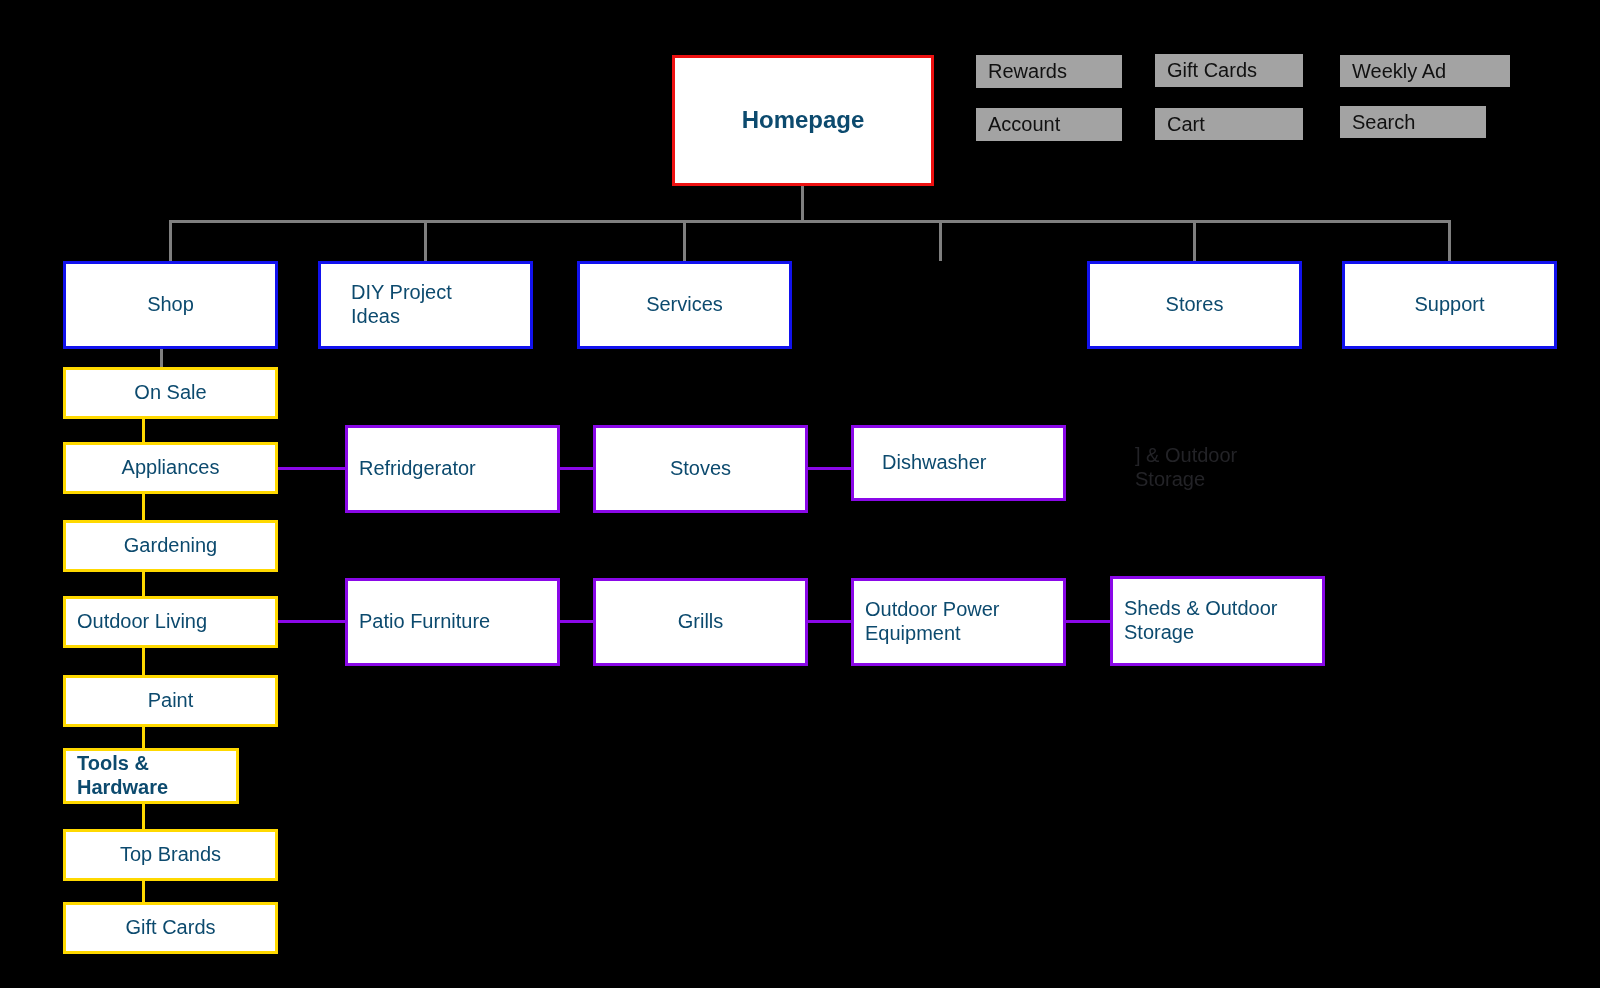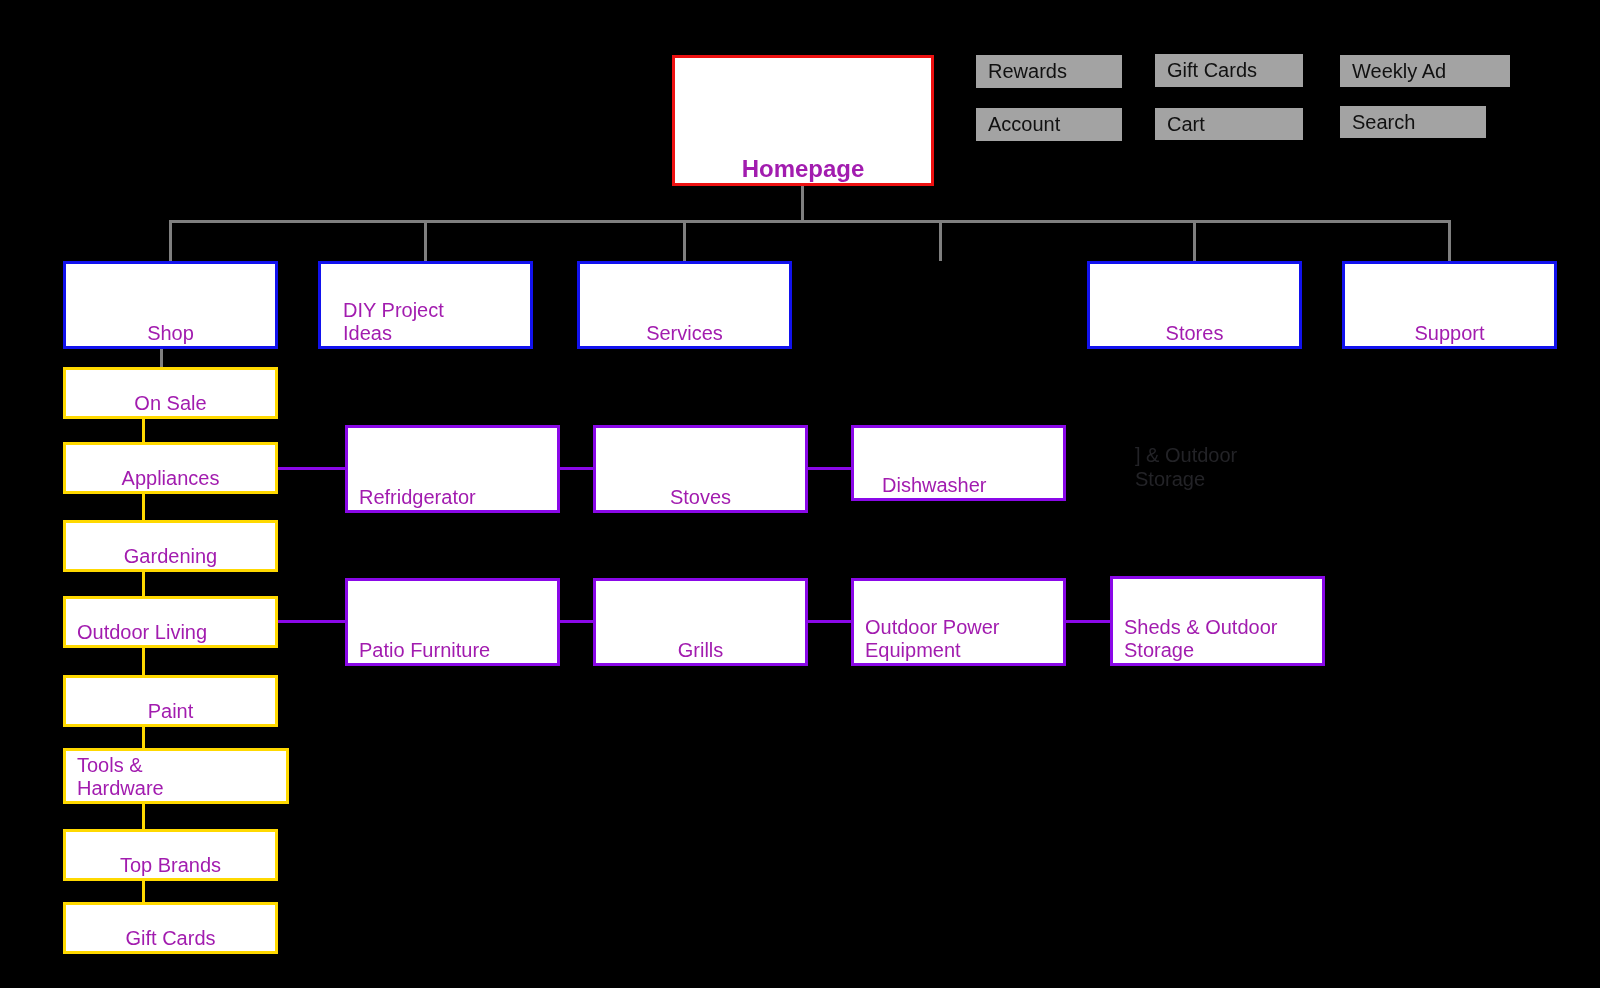--- a/index.html
+++ b/index.html
@@ -6,24 +6,24 @@
   #canvas{
     position:relative;
     width:1600px;height:988px;
     background:#000000;
     font-family:"Liberation Sans", sans-serif;
     overflow:hidden;
   }
   .node{
     position:absolute;
     background:#ffffff;
-    color:#a21caf;
+    color:#0c4a6e;
     box-sizing:border-box;
     display:flex;
-    align-items:flex-end;
+    align-items:center;
     font-size:20px;
     line-height:1.18;
   }
   .node.center{justify-content:center;text-align:center;padding:0 6px;}
   .node.left{justify-content:flex-start;text-align:left;padding-left:11px;padding-right:8px;}
   .homepage{
     border:3px solid #ee1111;
     font-weight:700;
     font-size:24px;
     justify-content:center;
@@ -104,21 +104,21 @@
   <div class="util" style="left:1155px;top:108px;width:148px;height:32px;">
     <span>Cart</span>
   </div>
   <div class="util" style="left:1340px;top:106px;width:146px;height:32px;">
     <span>Search</span>
   </div>
 
   <div class="node nav center" style="left:63px;top:261px;width:215px;height:88px;">
     <span>Shop</span>
   </div>
-  <div class="node nav left" style="left:318px;top:261px;width:215px;height:88px;padding-left:22px;">
+  <div class="node nav left" style="left:318px;top:261px;width:215px;height:88px;padding-left:30px;">
     <span style="max-width:130px;display:inline-block;">DIY Project Ideas</span>
   </div>
   <div class="node nav center" style="left:577px;top:261px;width:215px;height:88px;">
     <span>Services</span>
   </div>
   <div class="node nav center" style="left:1087px;top:261px;width:215px;height:88px;">
     <span>Stores</span>
   </div>
   <div class="node nav center" style="left:1342px;top:261px;width:215px;height:88px;">
     <span>Support</span>
@@ -132,21 +132,21 @@
   </div>
   <div class="node cat center" style="left:63px;top:520px;width:215px;height:52px;">
     <span>Gardening</span>
   </div>
   <div class="node cat left" style="left:63px;top:596px;width:215px;height:52px;">
     <span>Outdoor Living</span>
   </div>
   <div class="node cat center" style="left:63px;top:675px;width:215px;height:52px;">
     <span>Paint</span>
   </div>
-  <div class="node cat left" style="left:63px;top:748px;width:226px;height:56px;">
+  <div class="node cat left" style="left:63px;top:748px;width:176px;height:56px;font-weight:bold;">
     <span style="max-width:120px;display:inline-block;">Tools &amp; Hardware</span>
   </div>
   <div class="node cat center" style="left:63px;top:829px;width:215px;height:52px;">
     <span>Top Brands</span>
   </div>
   <div class="node cat center" style="left:63px;top:902px;width:215px;height:52px;">
     <span>Gift Cards</span>
   </div>
 
   <div class="node prod left" style="left:345px;top:425px;width:215px;height:88px;">

